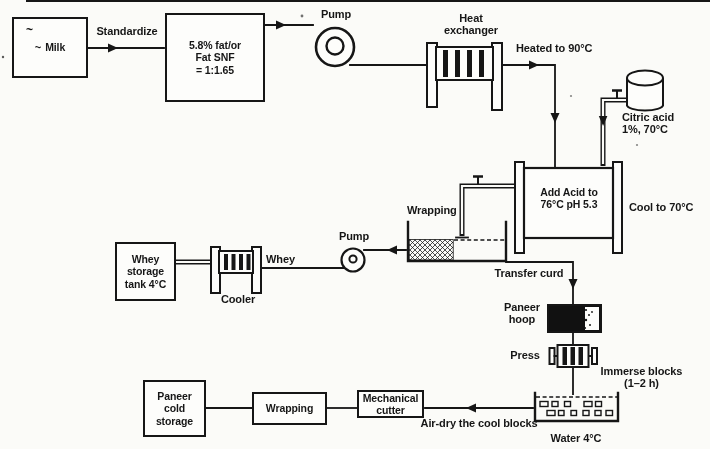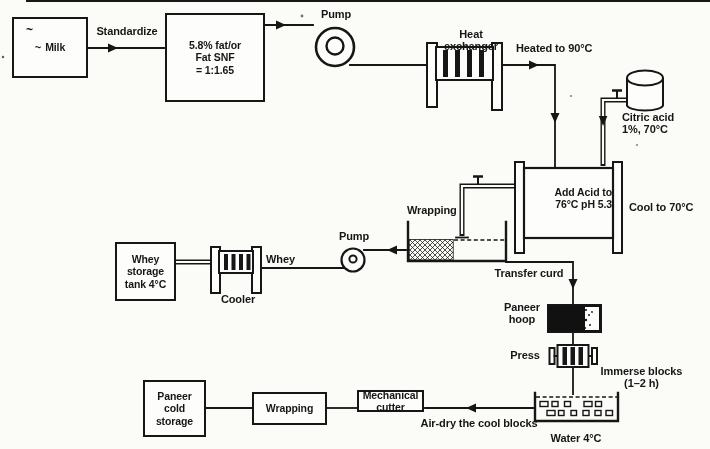--- a/index.html
+++ b/index.html
@@ -207,33 +207,33 @@
   <div class="bx" style="left:143px;top:380px;width:63px;height:57px;">
     <span>Paneer
 cold
 storage</span>
   </div>
 
   <div class="bx" style="left:252px;top:392px;width:75px;height:33px;align-items:center;">
     <span>Wrapping</span>
   </div>
 
-  <div class="bx" style="left:357px;top:390px;width:67px;height:22px;">
+  <div class="bx" style="left:357px;top:390px;width:67px;height:28px;">
     <span>Mechanical
 cutter</span>
   </div>
 
   <div class="lbl ctr" style="left:90px;top:25px;width:74px;">Standardize</div>
   <div class="lbl ctr" style="left:317px;top:8px;width:38px;">Pump</div>
-  <div class="lbl ctr" style="left:430px;top:28px;width:82px;">Heat
+  <div class="lbl ctr" style="left:430px;top:12px;width:82px;">Heat
 exchanger</div>
   <div class="lbl" style="left:516px;top:42px;width:95px;">Heated to 90°C</div>
   <div class="lbl" style="left:622px;top:111px;width:64px;">Citric acid
 1%, 70°C</div>
-  <div class="lbl ctr" style="left:526px;top:187px;width:86px;font-size:10.5px;text-align:right;">Add Acid to
+  <div class="lbl ctr" style="left:526px;top:187px;width:86px;font-size:10.5px;">Add Acid to
 76°C pH 5.3</div>
   <div class="lbl" style="left:629px;top:201px;width:80px;">Cool to 70°C</div>
   <div class="lbl" style="left:407px;top:204px;width:56px;">Wrapping</div>
   <div class="lbl ctr" style="left:334px;top:230px;width:40px;">Pump</div>
   <div class="lbl" style="left:266px;top:253px;width:40px;">Whey</div>
   <div class="lbl ctr" style="left:214px;top:293px;width:48px;">Cooler</div>
   <div class="lbl ctr" style="left:489px;top:267px;width:80px;">Transfer curd</div>
   <div class="lbl ctr" style="left:497px;top:301px;width:50px;">Paneer
 hoop</div>
   <div class="lbl rgt" style="left:506px;top:349px;width:38px;">Press</div>

